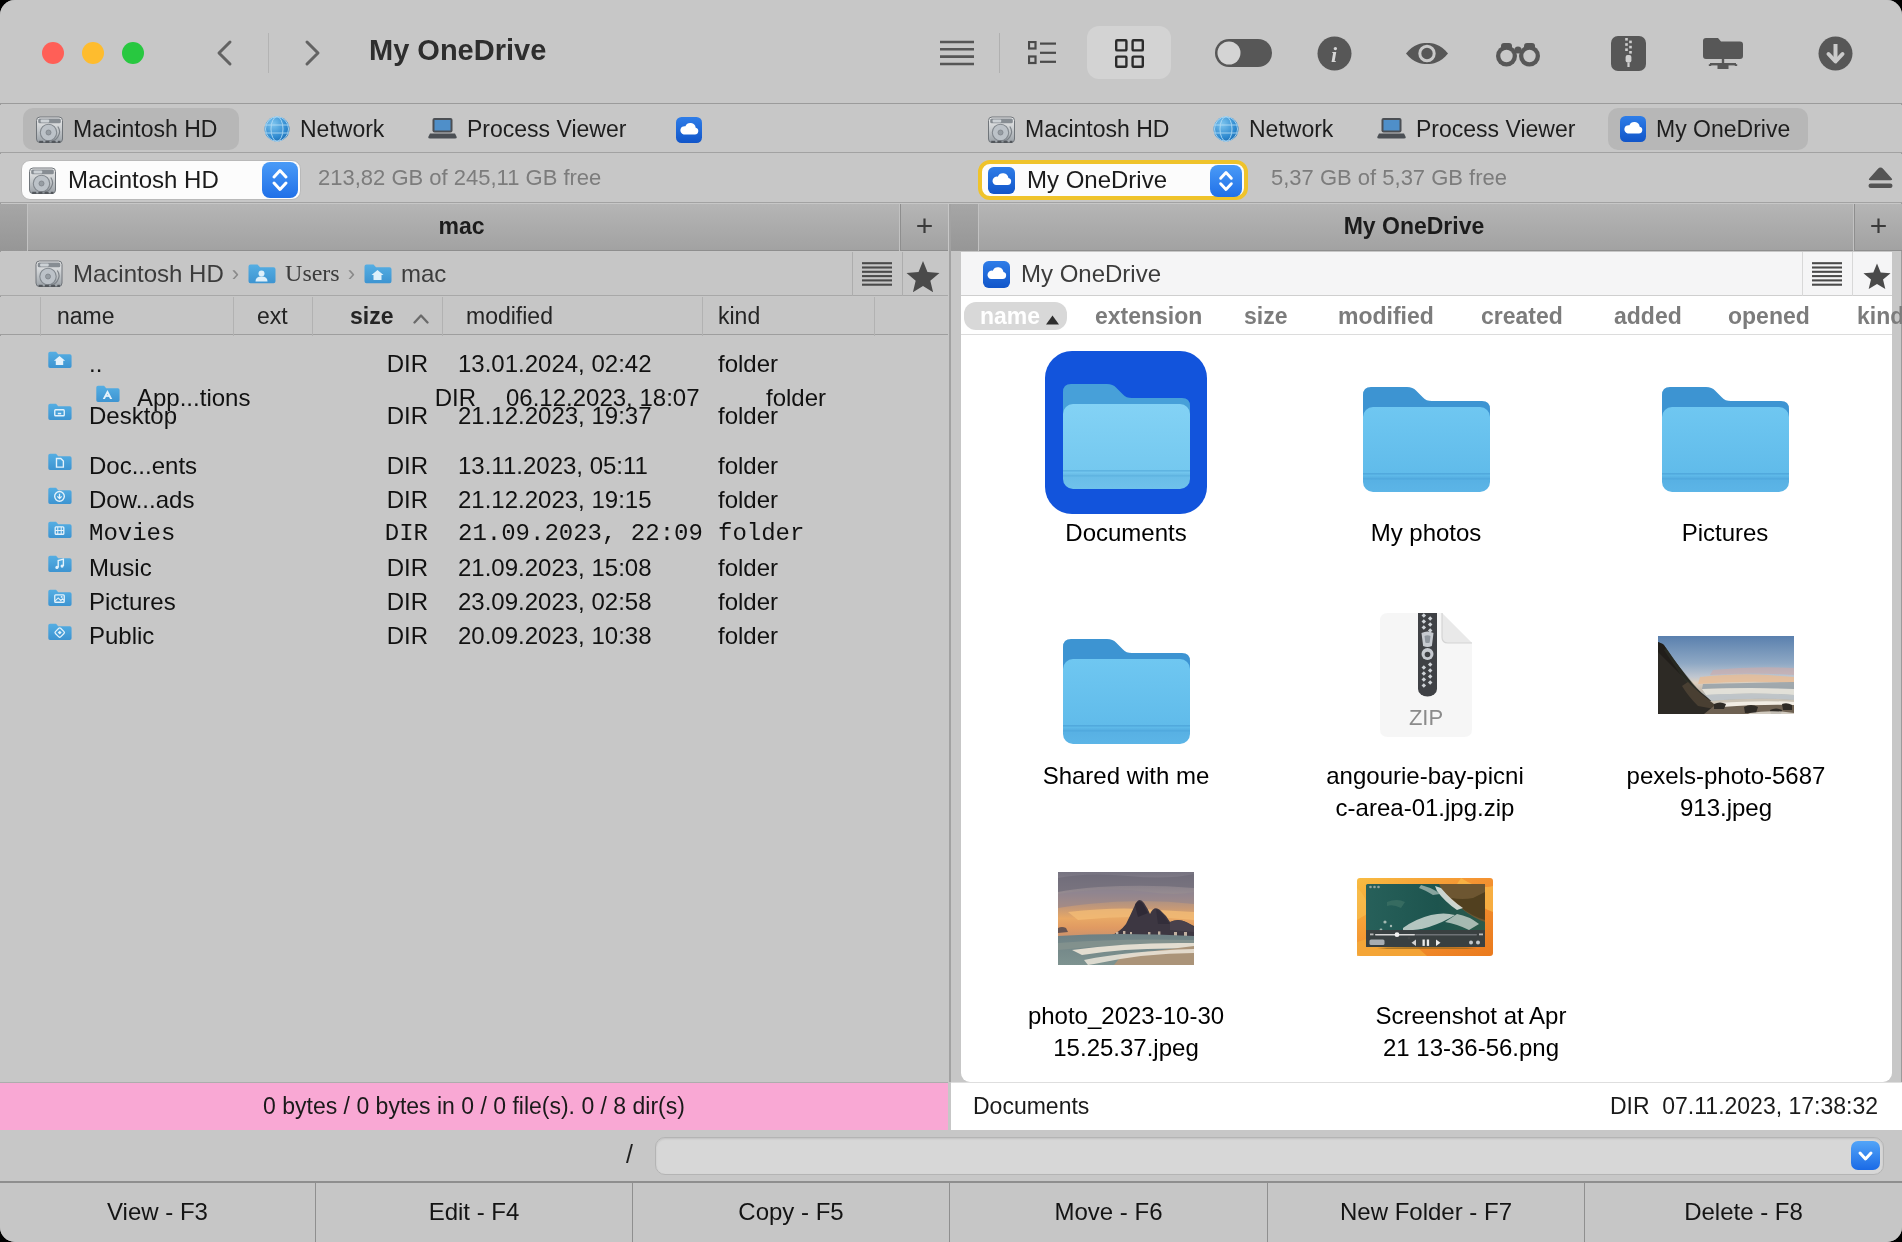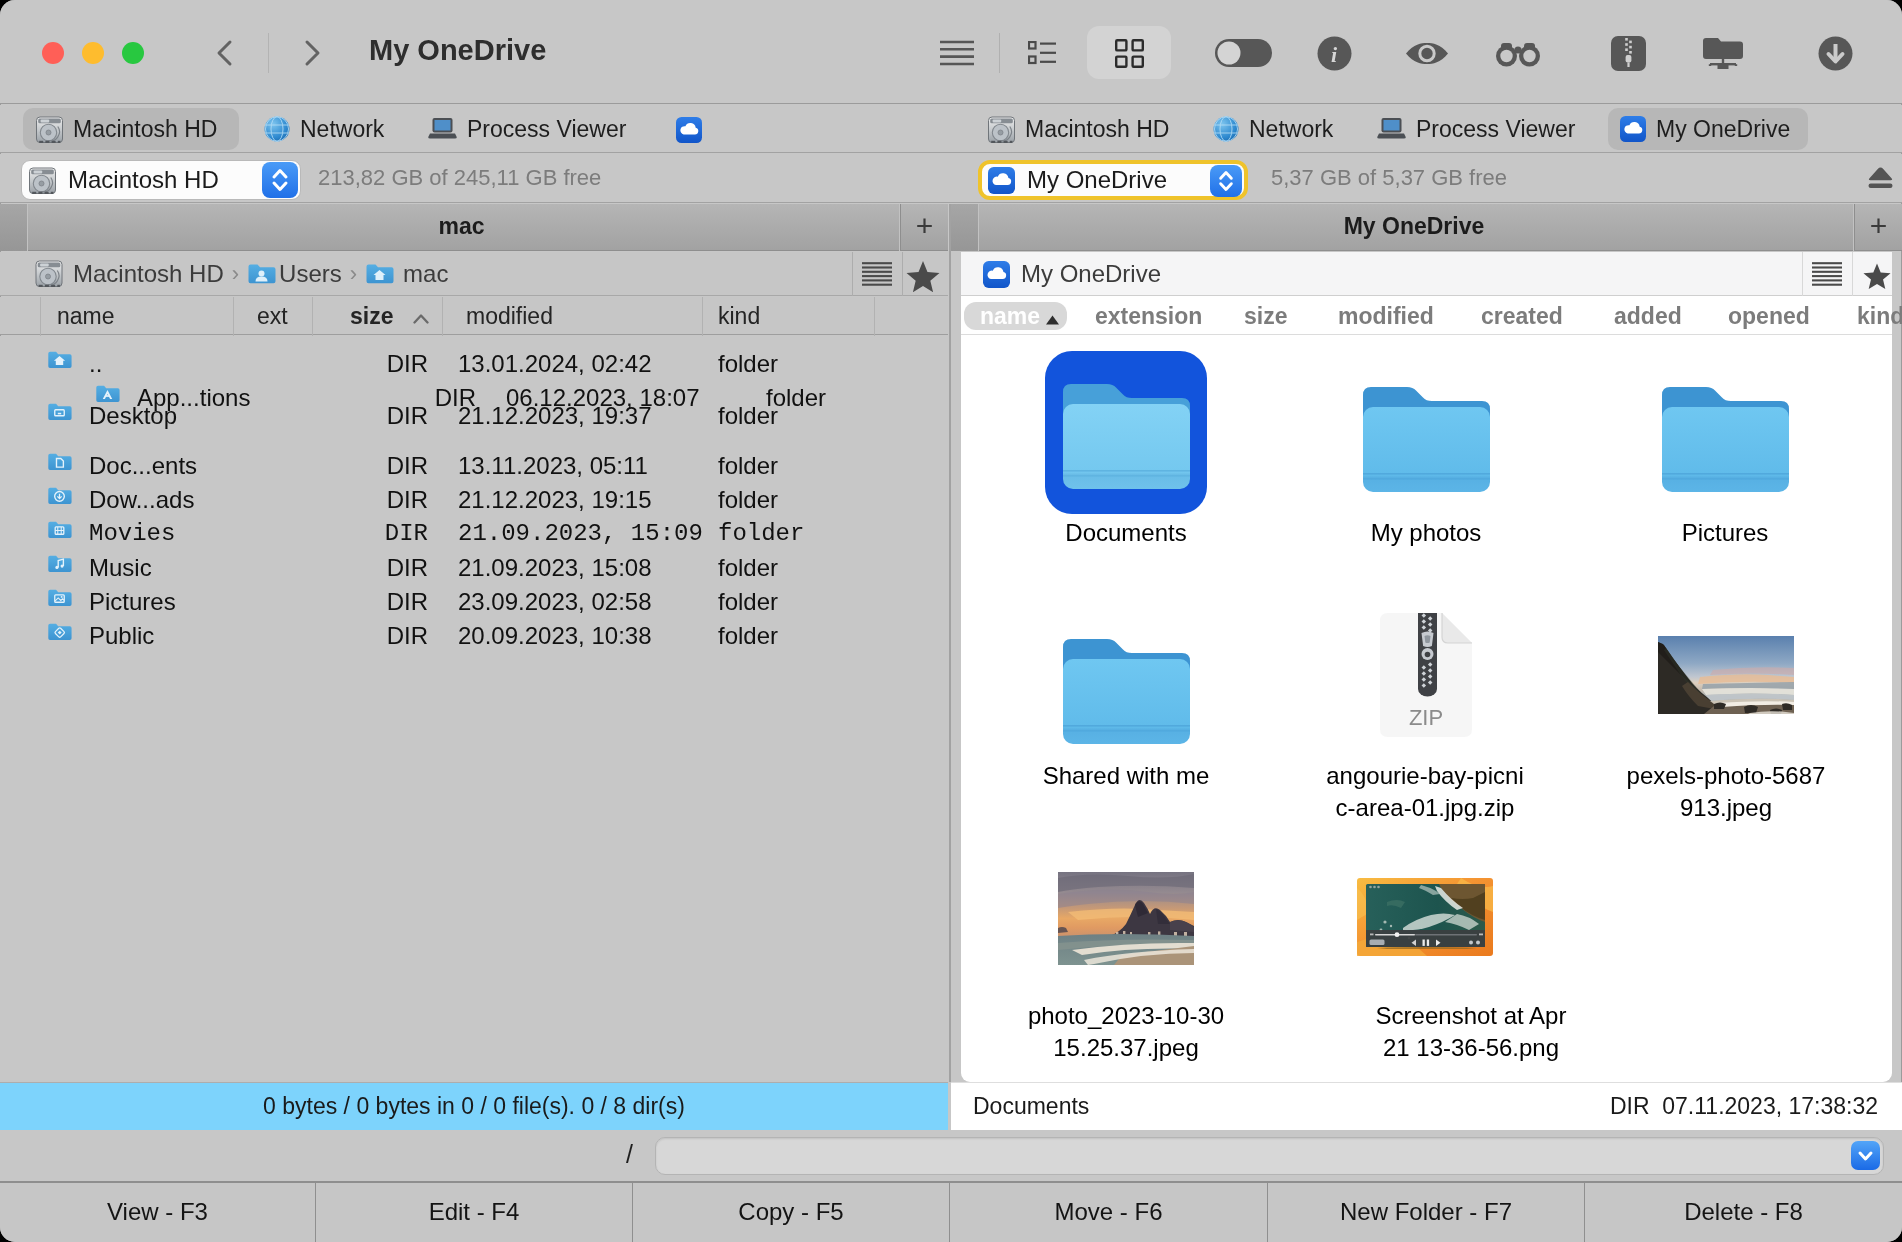--- a/index.html
+++ b/index.html
@@ -39,21 +39,21 @@
   
   .pane-l{position:absolute;left:0;top:336px;width:948px;height:746px;background:#c7c7c7;}
   .pane-r{position:absolute;left:951px;top:336px;width:951px;height:746px;background:transparent;}
   .split{position:absolute;left:949px;top:204px;width:2px;height:878px;background:#a2a2a2;}
   .row{position:absolute;left:0;width:948px;height:34px;}
   .rname{position:absolute;left:89px;top:2px;font-size:24px;color:#111;}
   .rdir{position:absolute;left:312px;width:116px;top:2px;font-size:24px;color:#111;text-align:right;}
   .rdate{position:absolute;left:458px;top:2px;font-size:24px;color:#111;}
   .rkind{position:absolute;left:718px;top:2px;font-size:24px;color:#111;}
   
-  .status-l{position:absolute;left:0;top:1082px;width:948px;height:48px;background:#7dd3fc;border-top:1px solid #adadad;font-size:23px;color:#1a1a1a;text-align:center;line-height:47px;}
+  .status-l{position:absolute;left:0;top:1082px;width:948px;height:48px;background:#f9a8d4;border-top:1px solid #adadad;font-size:23px;color:#1a1a1a;text-align:center;line-height:47px;}
   .status-r{position:absolute;left:951px;top:1082px;width:951px;height:48px;background:#fff;border-top:1px solid #dedede;font-size:23px;color:#1a1a1a;line-height:47px;}
   
   .cell-label{position:absolute;text-align:center;font-size:24px;color:#000;line-height:32px;}
   
   .cmdrow{position:absolute;left:0;top:1130px;width:1902px;height:57px;background:#c7c7c7;}
   .cmdfield{position:absolute;left:655px;top:7px;width:1229px;height:38px;background:#d7d7d7;border:1px solid #b4b4b4;border-radius:10px;box-shadow:inset 0 1px 2px rgba(0,0,0,.10);}
   .cmdbtn{position:absolute;right:3px;top:3px;width:29px;height:29px;border-radius:7px;background:linear-gradient(#53a5f8,#1a6ae6);}
   
   .fnbar{position:absolute;left:0;top:1181px;width:1902px;height:61px;background:#c6c6c6;border-top:2px solid #8e8e8e;}
   .fnbtn{position:absolute;top:0;height:59px;font-size:24px;color:#141414;text-align:center;line-height:57px;border-right:1px solid #8f8f8f;}
@@ -371,21 +371,21 @@
           <rect x="21.8" y="25.8" width="2.6" height="2.2"></rect>
         </g>
       </svg>
     <span style="margin-left:10px;">Macintosh HD</span>
       <span class="crumbsep">›</span>
     <svg width="29" height="23" viewBox="0 0 29 23">
         <path d="M1.5 4.5 q0-2 2-2 h7 l2.5 2.8 h13.5 q2 0 2 2 v12 q0 2-2 2 h-23 q-2 0-2-2 Z" fill="url(#gfoldS)"></path>
         <circle cx="14.5" cy="11.5" r="3" fill="#dff0fa"></circle>
         <path d="M8.5 19.5 q0-5 6-5 t6 5 Z" fill="#dff0fa"></path>
       </svg>
-    <span style="margin-left:3px;">Users</span>
+    <span style="margin-left:9px;font-family:Liberation Serif, serif;">Users</span>
       <span class="crumbsep">›</span>
     <svg width="29" height="23" viewBox="0 0 29 23">
         <path d="M1.5 4.5 q0-2 2-2 h7 l2.5 2.8 h13.5 q2 0 2 2 v12 q0 2-2 2 h-23 q-2 0-2-2 Z" fill="url(#gfoldS)"></path>
         <path d="M14.5 8 l6 5 h-2 v5 h-8 v-5 h-2 Z" fill="#dff0fa"></path>
       </svg>
     <span style="margin-left:9px;">mac</span>
     <div class="abs" style="left:852px;top:0;width:1px;height:44px;background:#adadad;"></div>
     <svg class="abs" style="left:862px;top:10px;" width="30" height="24" viewBox="0 0 30 24">
         <g stroke="#4a4a4a" stroke-width="2.1">
           <line x1="0" y1="1.2" x2="30" y2="1.2"></line>
@@ -515,21 +515,21 @@
         <div class="rkind">folder</div>
     </div>
     <div class="row" style="top:182px;font-family:Liberation Mono, monospace;">
       <svg class="abs" style="left:47px;top:1px;" width="25" height="21" viewBox="0 0 29 23">
           <path d="M1.5 4.5 q0-2 2-2 h7 l2.5 2.8 h13.5 q2 0 2 2 v12 q0 2-2 2 h-23 q-2 0-2-2 Z" fill="url(#gfoldS)"></path>
           <rect x="9.5" y="8.5" width="10" height="8.5" rx="1" fill="none" stroke="#e4f2fb" stroke-width="1.5"></rect>
           <path d="M12.5 8.5 v8.5 M16.5 8.5 v8.5 M9.5 12.7 h10" stroke="#e4f2fb" stroke-width="1.2"></path>
         </svg>
       <div class="rname">Movies</div>
         <div class="rdir">DIR</div>
-        <div class="rdate">21.09.2023, 15:09</div>
+        <div class="rdate">21.09.2023, 22:09</div>
         <div class="rkind">folder</div>
     </div>
     <div class="row" style="top:216px;">
       <svg class="abs" style="left:47px;top:1px;" width="25" height="21" viewBox="0 0 29 23">
           <path d="M1.5 4.5 q0-2 2-2 h7 l2.5 2.8 h13.5 q2 0 2 2 v12 q0 2-2 2 h-23 q-2 0-2-2 Z" fill="url(#gfoldS)"></path>
           <path d="M13 16 v-8 l6-1.5 v8" stroke="#e4f2fb" stroke-width="1.6" fill="none"></path>
           <circle cx="11.5" cy="16" r="1.8" fill="#e4f2fb"></circle>
           <circle cx="17.5" cy="14.5" r="1.8" fill="#e4f2fb"></circle>
         </svg>
       <div class="rname">Music</div>

